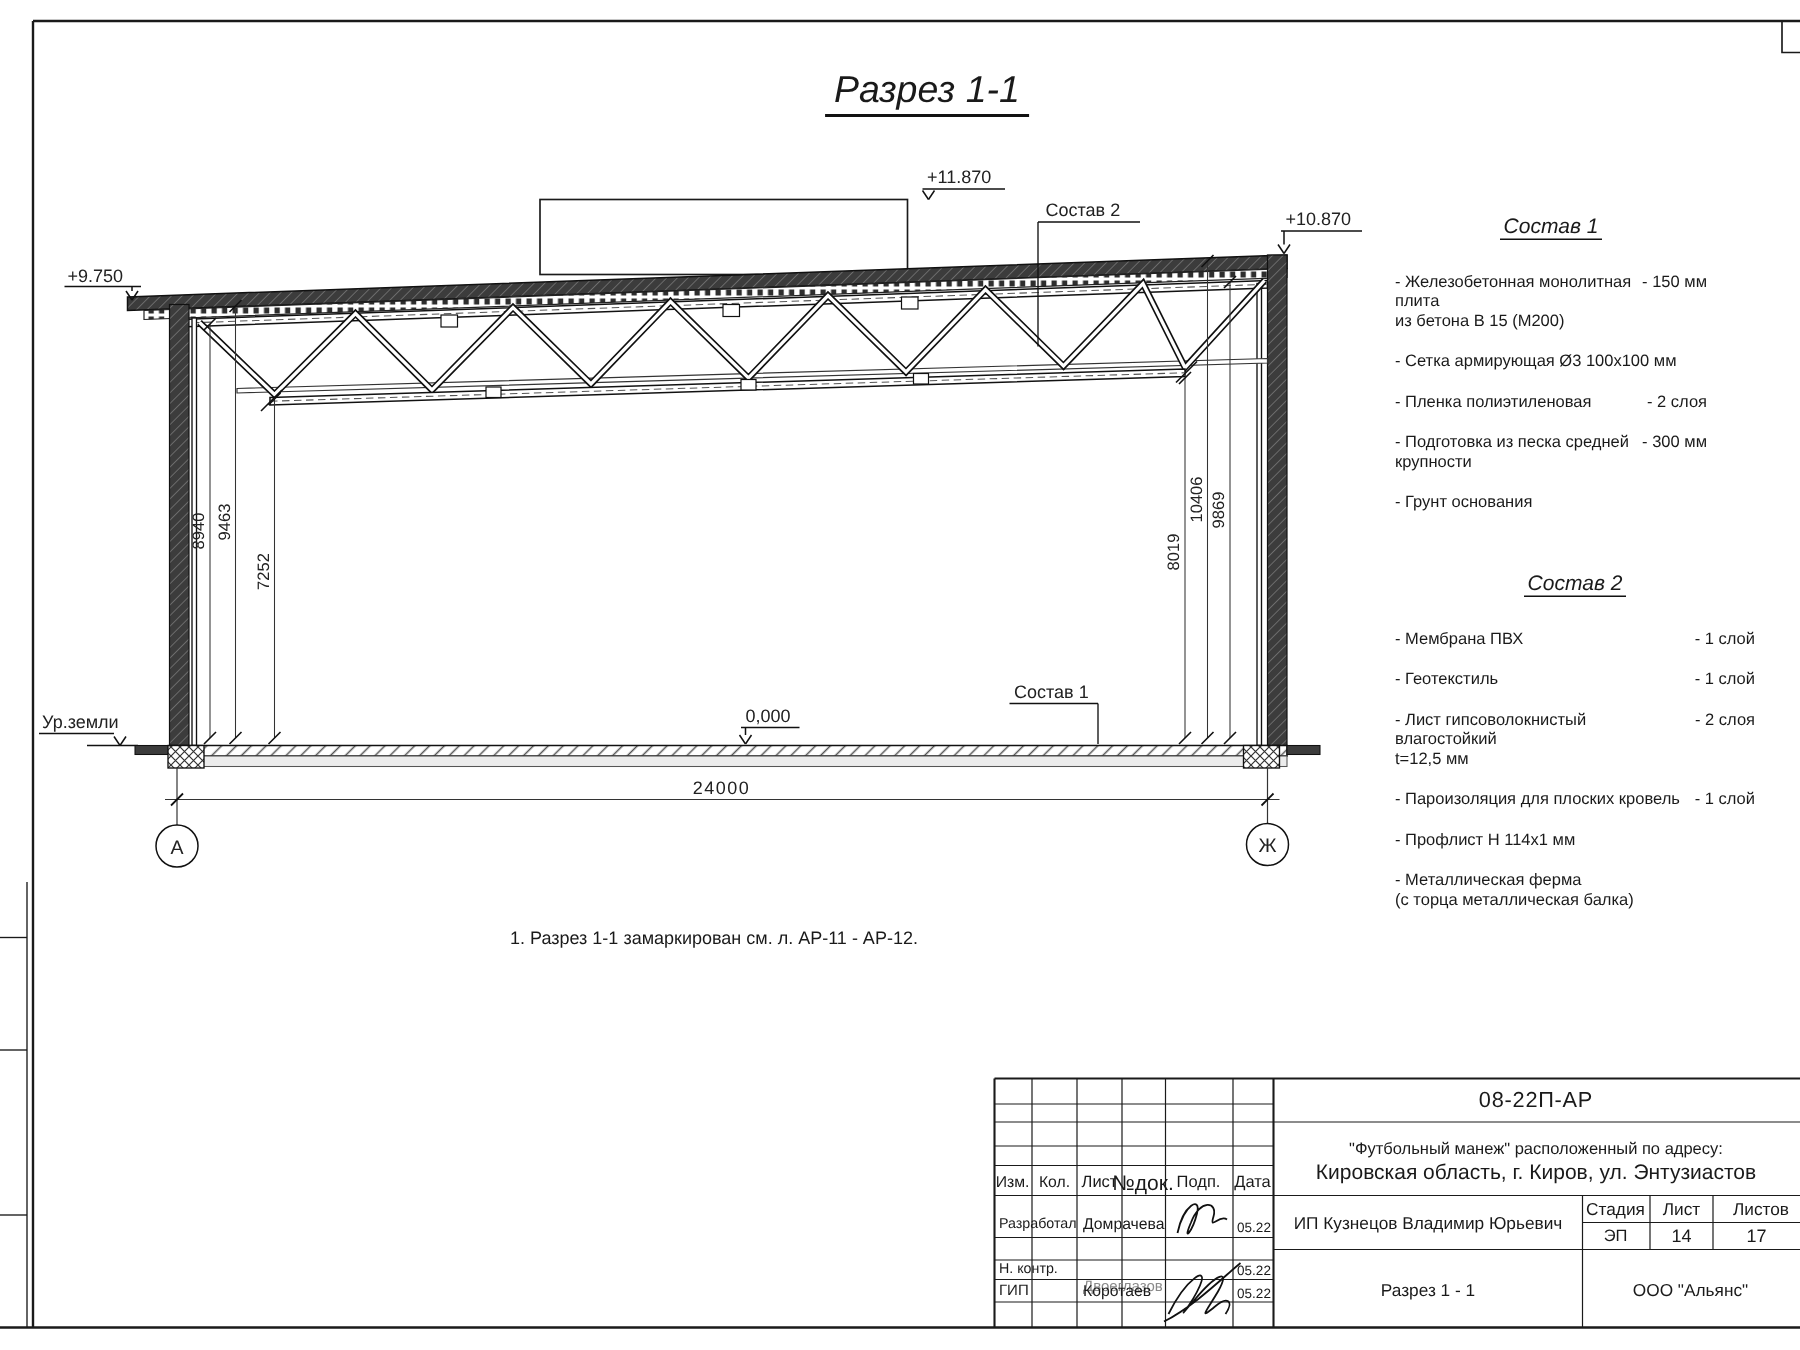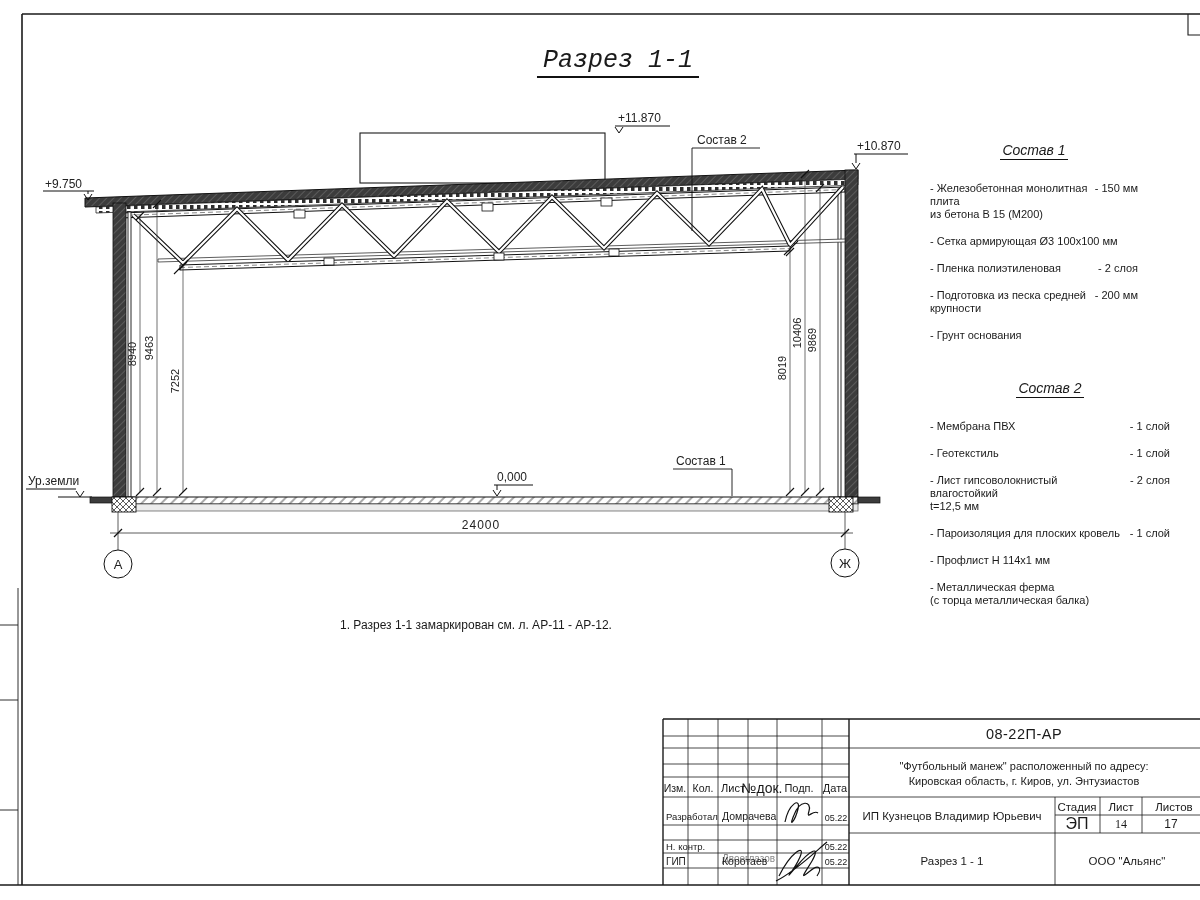--- a/index.html
+++ b/index.html
@@ -2,21 +2,21 @@
 <html><head>
 <meta charset="utf-8">
 <style>
   html,body{margin:0;padding:0;background:#fff;}
   #canvas{position:relative;width:1200px;height:900px;background:#fff;overflow:hidden;
           font-family:"Liberation Sans",sans-serif;color:#1a1a1a;}
   svg{position:absolute;left:0;top:0;}
   svg text{font-family:"Liberation Sans",sans-serif;fill:#222;}
   .abs{position:absolute;}
   .page-title{transform:translateX(-50%);font-style:italic;font-size:25px;
-              border-bottom:2px solid #111;padding:0 6px 1px 6px;white-space:nowrap;font-family:Liberation Mono, monospace;}
+              border-bottom:2px solid #111;padding:0 6px 1px 6px;white-space:nowrap;}
   .comp{position:absolute;}
   .comp-title{font-style:italic;font-size:14px;text-align:center;margin-bottom:24px;}
   .comp-title span{border-bottom:1.2px solid #111;padding:0 2px 1px 2px;}
   .comp-item{display:flex;align-items:flex-start;margin-bottom:14px;font-size:11px;line-height:13px;}
   .comp-item .nm{white-space:pre-line;}
   .comp-item .qt{margin-left:auto;padding-left:6px;white-space:nowrap;}
   .note{font-size:12px;white-space:nowrap;}
   .tb{position:absolute;white-space:nowrap;}
   .tbc{transform:translate(-50%,-50%);}
   .tbl{transform:translateY(-50%);}
@@ -242,21 +242,21 @@
         <span class="nm">- Сетка армирующая Ø3 100х100 мм</span>
         <span class="qt"></span>
       </div>
     <div class="comp-item">
         <span class="nm">- Пленка полиэтиленовая</span>
         <span class="qt">-  2 слоя</span>
       </div>
     <div class="comp-item">
         <span class="nm">- Подготовка из песка средней
   крупности</span>
-        <span class="qt">- 200 мм</span>
+        <span class="qt">- 300 мм</span>
       </div>
     <div class="comp-item">
         <span class="nm">- Грунт основания</span>
         <span class="qt"></span>
       </div>
   </div>
 
   <div class="comp" style="left:930px;top:380px;width:240px;">
     <div class="comp-title"><span>Состав 2</span></div>
     <div class="comp-item">
@@ -284,29 +284,29 @@
         <span class="nm">- Металлическая ферма
   (с торца металлическая балка)</span>
         <span class="qt"></span>
       </div>
   </div>
 
   <div class="abs note" style="left:340px;top:618px;">1. Разрез 1-1 замаркирован см. л. АР-11 - АР-12.</div>
 
   <div class="tb tbc" style="left:1024px;top:734px;font-size:14.5px;letter-spacing:.5px;">08-22П-АР</div>
   <div class="tb tbc" style="left:1024px;top:766px;font-size:11px;">"Футбольный манеж" расположенный по адресу:</div>
-  <div class="tb tbc" style="left:1024px;top:781px;font-size:11px;">Кировская область, г. Киров, ул. Энтузиастов</div>
+  <div class="tb tbc" style="left:1024px;top:781px;font-size:14px;">Кировская область, г. Киров, ул. Энтузиастов</div>
   <div class="tb tbc" style="left:952px;top:816px;font-size:11.5px;">ИП Кузнецов Владимир Юрьевич</div>
   <div class="tb tbc" style="left:952px;top:861px;font-size:11.5px;">Разрез 1 - 1</div>
   <div class="tb tbc" style="left:1127px;top:861px;font-size:11.5px;">ООО "Альянс"</div>
   <div class="tb tbc" style="left:1077px;top:807px;font-size:11.5px;">Стадия</div>
   <div class="tb tbc" style="left:1121px;top:807px;font-size:11.5px;">Лист</div>
   <div class="tb tbc" style="left:1174px;top:807px;font-size:11.5px;">Листов</div>
-  <div class="tb tbc" style="left:1077px;top:824px;font-size:16px;">ЭП</div>
-  <div class="tb tbc" style="left:1121px;top:824px;font-size:12px;font-family:Liberation Serif, serif;">14</div>
+  <div class="tb tbc" style="left:1077px;top:824px;font-size:11px;">ЭП</div>
+  <div class="tb tbc" style="left:1121px;top:824px;font-size:12px;">14</div>
   <div class="tb tbc" style="left:1171px;top:824px;font-size:12px;">17</div>
   <div class="tb tbc" style="left:675px;top:788px;font-size:10.5px;text-align:center;">Изм.</div>
   <div class="tb tbc" style="left:703px;top:788px;font-size:10.5px;">Кол.</div>
   <div class="tb tbc" style="left:733px;top:788px;font-size:11px;">Лист</div>
   <div class="tb tbc" style="left:762px;top:788px;font-size:14px;">№док.</div>
   <div class="tb tbc" style="left:799px;top:788px;font-size:11px;">Подп.</div>
   <div class="tb tbc" style="left:835px;top:788px;font-size:11px;">Дата</div>
   <div class="tb tbl" style="left:666px;top:816px;font-size:9.5px;">Разработал</div>
   <div class="tb tbl" style="left:722px;top:816px;font-size:10.5px;">Домрачева</div>
   <div class="tb tbc" style="left:836px;top:818px;font-size:9px;">05.22</div>

